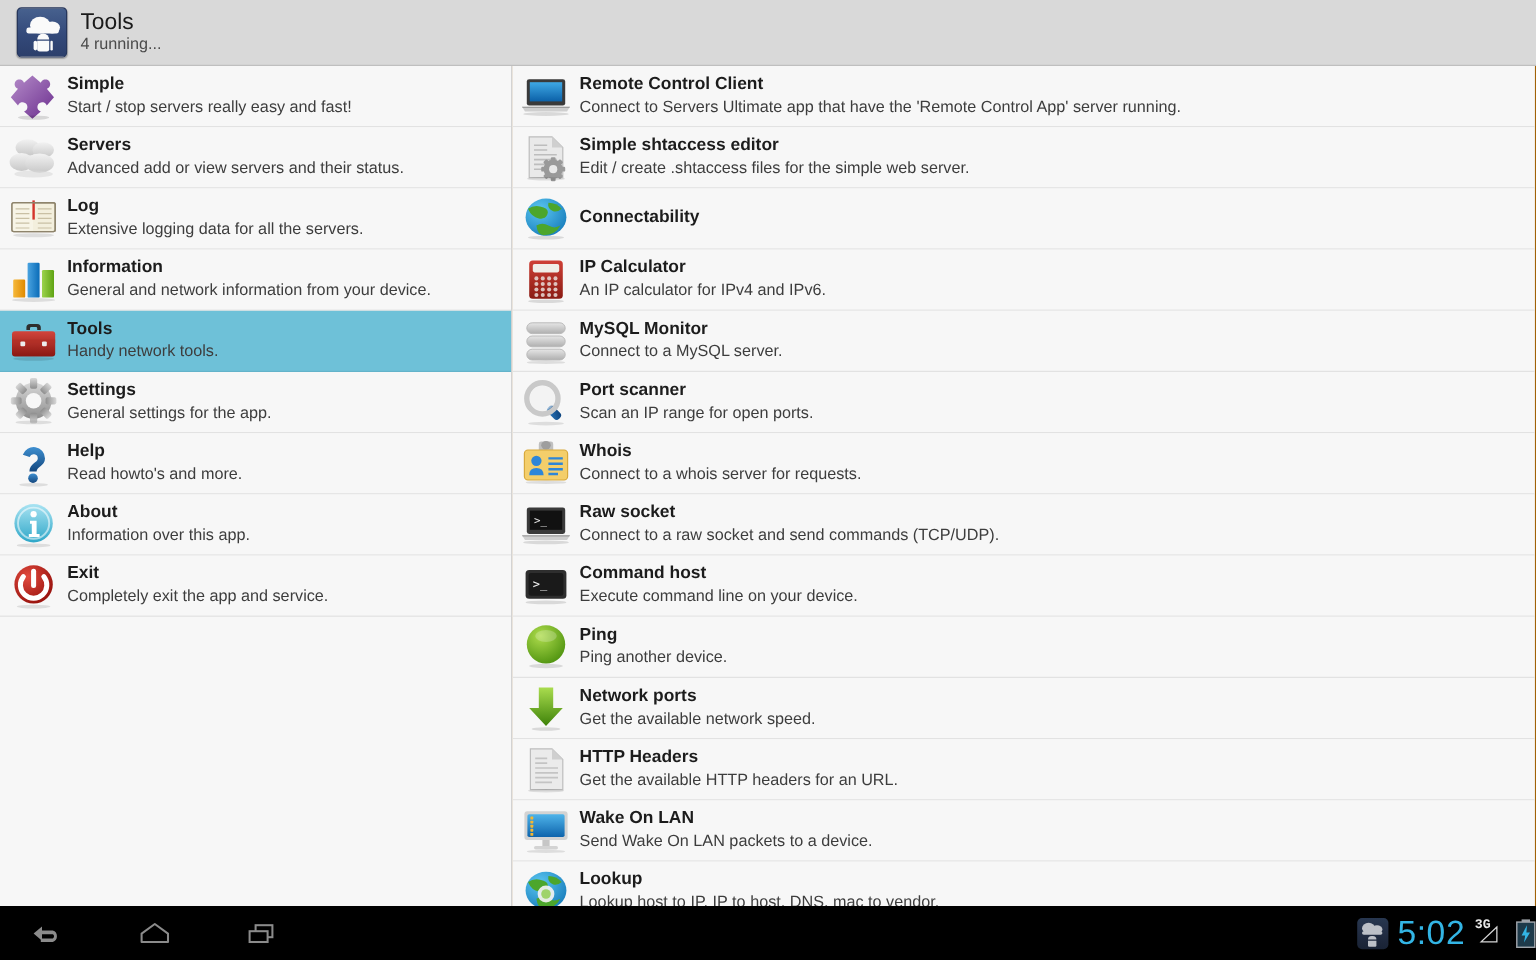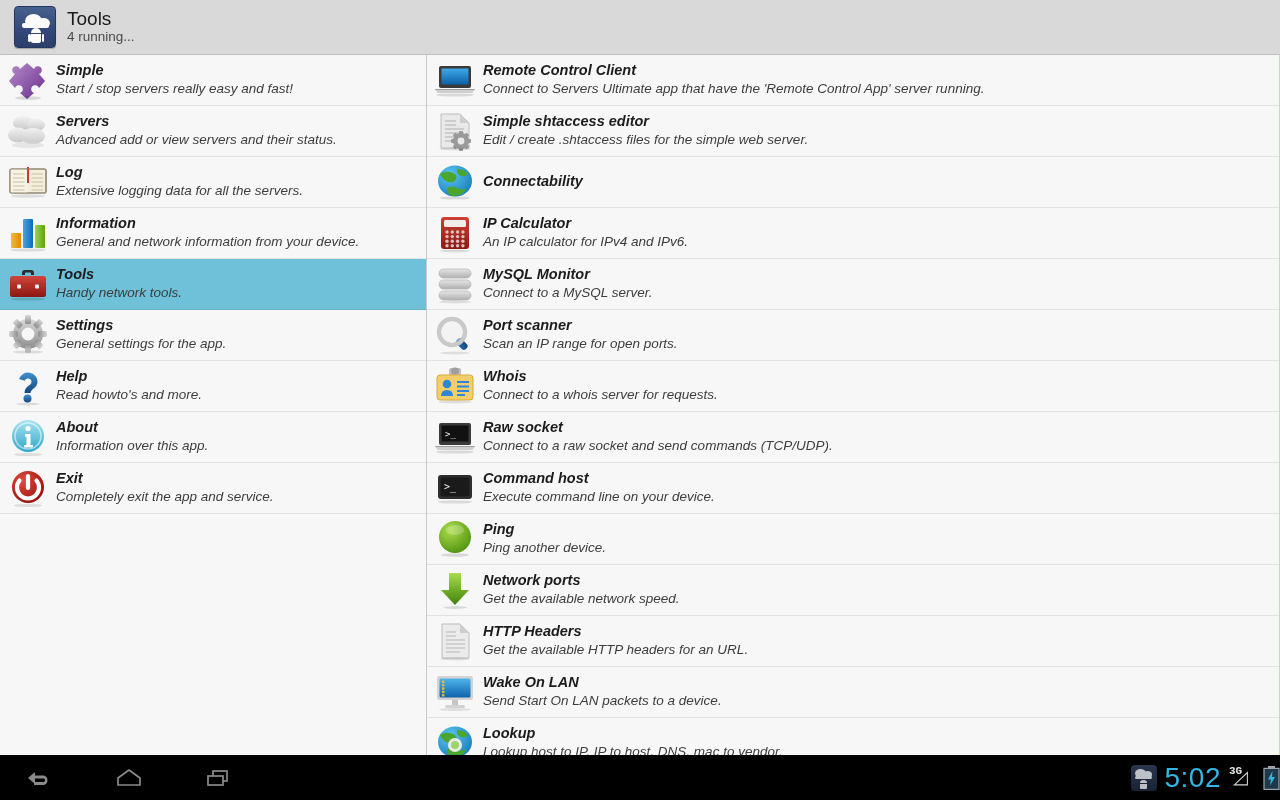--- a/index.html
+++ b/index.html
@@ -5,21 +5,21 @@
   * { box-sizing: border-box; margin: 0; padding: 0; }
   html, body {
     width: 1280px; height: 800px;
     overflow: hidden;
     background: #000;
     font-family: "Liberation Sans", sans-serif;
   }
   #app {
     position: relative;
     width: 1280px; height: 800px;
-    background: #bef264;
+    background: #a16207;
   }
 
   
   .header {
     position: absolute; top: 0; left: 0;
     width: 1280px; height: 55px;
     background: #D9D9D9;
     border-bottom: 1px solid #BFBFBF;
     display: flex; align-items: center;
     padding-left: 14px;
@@ -94,21 +94,21 @@
     padding-left: 6px;
     background: #F7F7F7;
   }
   .row.selected { background: #6EC1D8; border-bottom-color: #63B3CA; }
   .row-icon {
     width: 44px; height: 44px;
     flex: none;
     position: relative;
     margin-right: 6px;
   }
-  .row-text { min-width: 0; line-height: 1.1; font-style: italic; }
+  .row-text { min-width: 0; line-height: 1.1; }
   .row-title {
     font-size: 14.5px; font-weight: bold; color: #1C1C1C;
     white-space: nowrap;
   }
   .row-desc {
     font-size: 13.5px; color: #3D3D3D; margin-top: 3px;
     white-space: nowrap;
   }
 
   
@@ -713,21 +713,21 @@
                   <rect x="9" y="24.1" width="2.4" height="2.4" rx=".5"></rect>
                 </g>
     <rect x="19" y="30" width="6" height="5" fill="#C6C6C6"></rect>
     <rect x="12" y="35" width="20" height="3" rx="1.5" fill="#D3D3D3"></rect>
     <ellipse cx="22" cy="39.5" rx="16" ry="1.4" fill="#000" opacity=".10"></ellipse>
               </svg>
             </span>
           </div>
           <div class="row-text">
             <div class="row-title">Wake On LAN</div>
-            <div class="row-desc">Send Start On LAN packets to a device.</div>
+            <div class="row-desc">Send Wake On LAN packets to a device.</div>
           </div>
         </div>
         <div class="row">
           <div class="row-icon">
             <span class="ico">
               <svg viewBox="0 0 44 44">
                 <defs>
                   <radialGradient id="glglobe-dns-icon" cx=".35" cy=".3" r=".85">
                     <stop offset="0" stop-color="#5BC6F0"></stop>
                     <stop offset="1" stop-color="#1277B8"></stop>

